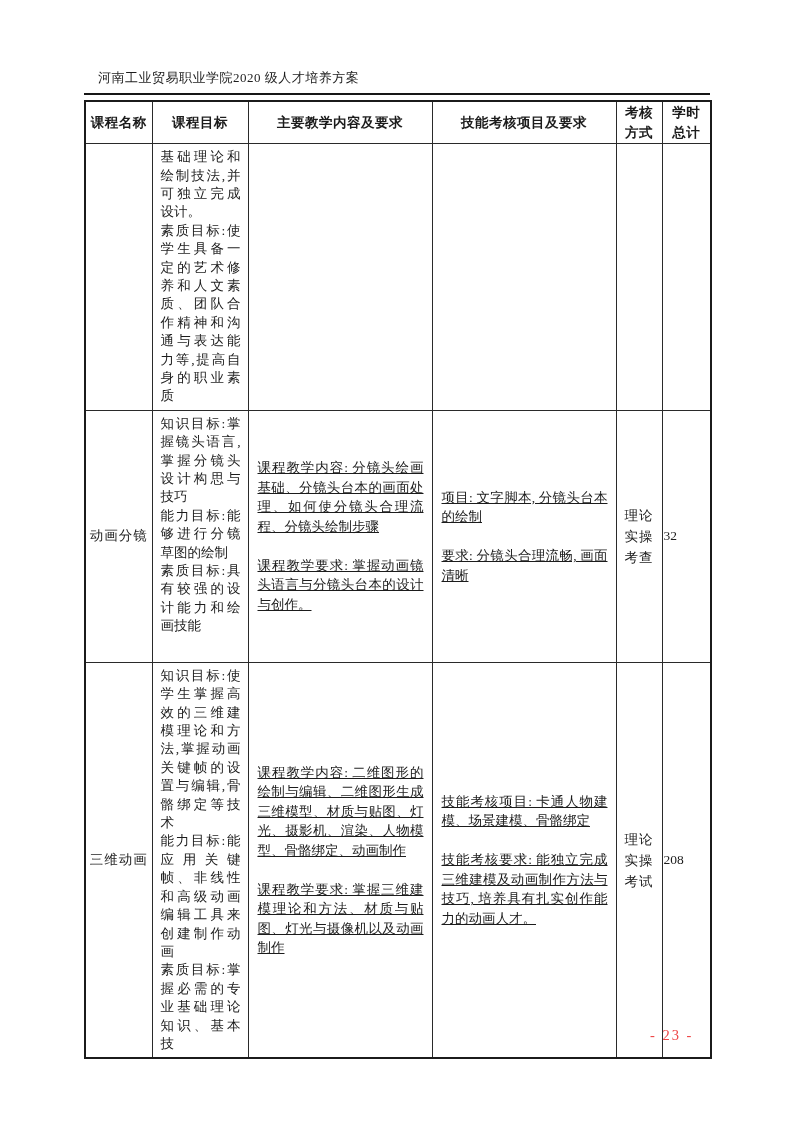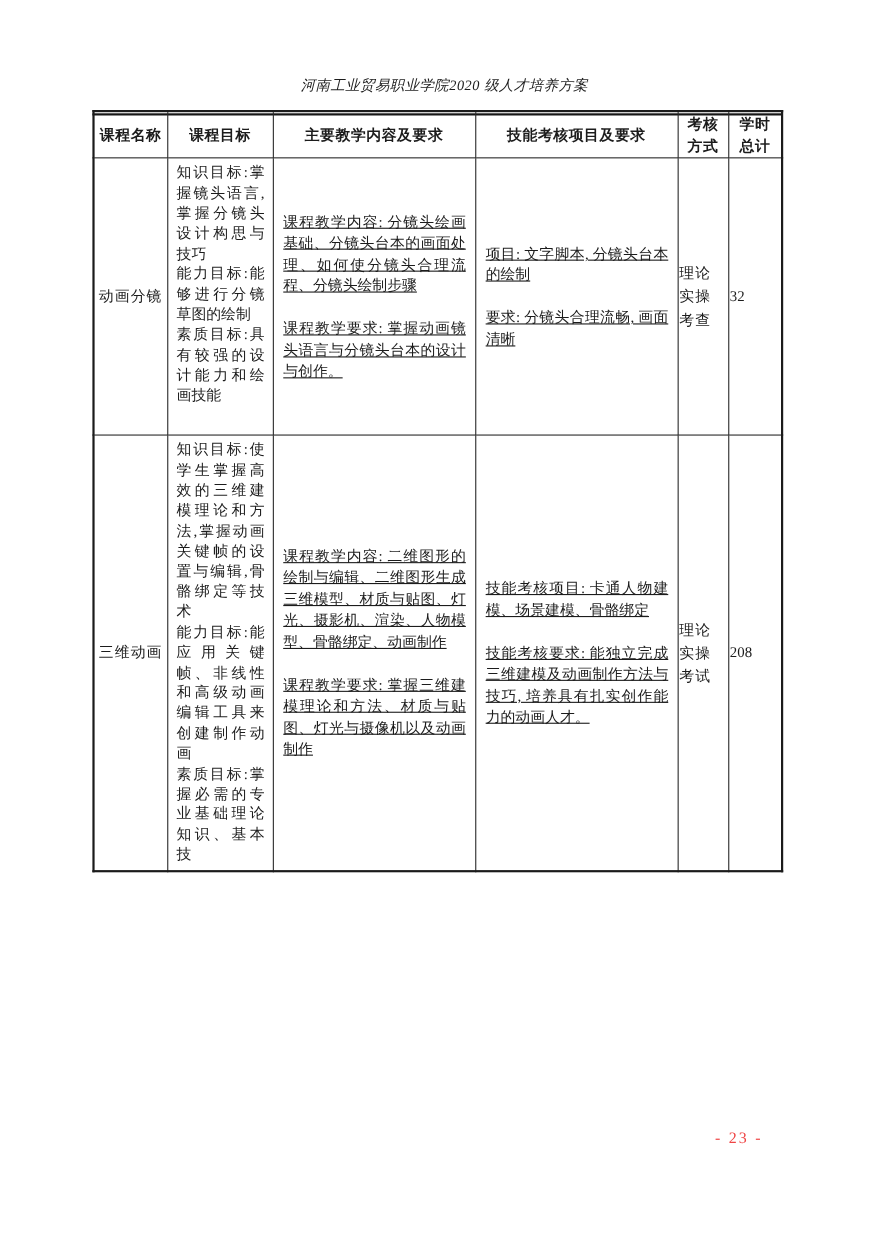--- a/index.html
+++ b/index.html
@@ -11,28 +11,27 @@
     color:#1c1c1c;
     overflow:hidden;
   }
 
   
   .page-header {
     position:absolute;
     left:84px; top:69px;
     width:626px;
     display:flex;
-    justify-content:center;
+    justify-content:flex-start;
     align-items:flex-end;
     font-size:13px;
     letter-spacing:0.5px;
-    padding-bottom:16px;
+    padding-bottom:6px;
     border-bottom:2.5px solid #161616;
     box-sizing:border-box;
-    font-style:italic;
   }
   .page-header .hdr-left { padding-left:14px; }
 
   
   table.course-table {
     position:absolute;
     left:84px; top:100px;
     width:626px;
     border-collapse:collapse;
     table-layout:fixed;
@@ -75,21 +74,21 @@
   td.c-text {
     vertical-align:middle;
     padding:6px 8px 6px 9px;
     line-height:19.5px;
     text-align:justify;
     text-justify:inter-character;
     white-space:pre-line;
     text-decoration:underline;
   }
   td.c-method {
-    text-align:left;
+    text-align:center;
     vertical-align:middle;
     white-space:pre-line;
     line-height:21px;
     letter-spacing:1px;
     margin-left:24px;
   }
   td.c-hours {
     text-align:left;
     vertical-align:middle;
   }
@@ -125,20 +124,29 @@
       <th class="col-h">课程名称</th>
       <th class="col-h">课程目标</th>
       <th class="col-h">主要教学内容及要求</th>
       <th class="col-h">技能考核项目及要求</th>
       <th class="col-h">考核
 方式</th>
       <th class="col-h">学时
 总计</th>
     </tr>
 
+    <tr class="r-cont">
+      <td class="c-name"></td>
+      <td class="c-obj">基础理论和绘制技法,并可独立完成设计。
+素质目标:使学生具备一定的艺术修养和人文素质、团队合作精神和沟通与表达能力等,提高自身的职业素质</td>
+      <td class="c-text"></td>
+      <td class="c-text"></td>
+      <td class="c-method"></td>
+      <td class="c-hours"></td>
+    </tr>
 
     <tr class="r-course2">
       <td class="c-name">动画分镜</td>
       <td class="c-obj">知识目标:掌握镜头语言,掌握分镜头设计构思与技巧
 能力目标:能够进行分镜草图的绘制
 素质目标:具有较强的设计能力和绘画技能</td>
       <td class="c-text">课程教学内容: 分镜头绘画基础、分镜头台本的画面处理、如何使分镜头合理流程、分镜头绘制步骤
 
 课程教学要求: 掌握动画镜头语言与分镜头台本的设计与创作。</td>
       <td class="c-text">项目: 文字脚本, 分镜头台本的绘制

